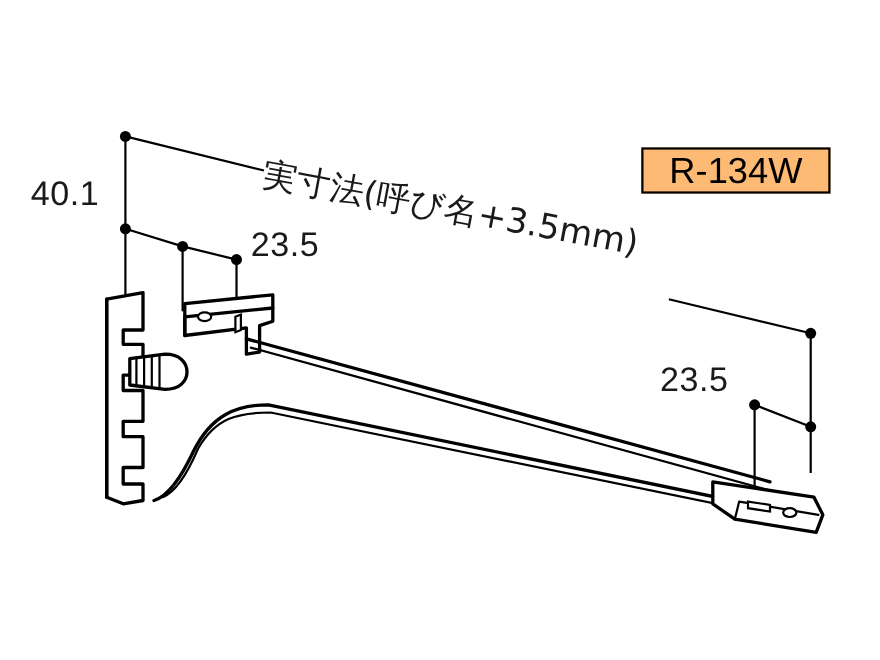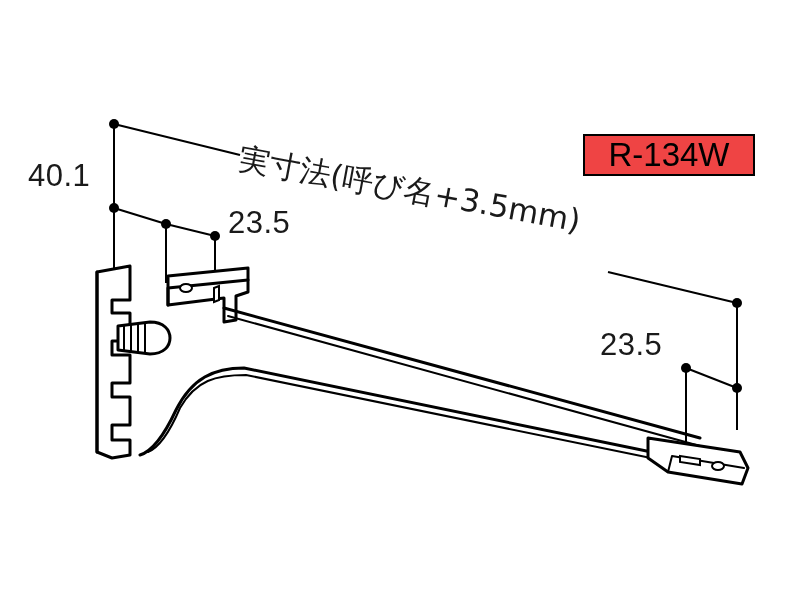--- a/index.html
+++ b/index.html
@@ -55,21 +55,21 @@
     font-family: "DejaVu Sans", "Liberation Sans", sans-serif;
     letter-spacing: 0px;
   }
   #code-box {
     position: absolute;
     left: 583px;
     top: 134px;
     width: 172px;
     height: 42px;
     border: 2px solid #000000;
-    background: #ef4444;
+    background: #fdba74;
     box-sizing: border-box;
     text-decoration: underline;
   }
   #code-label {
     position: absolute;
     left: 0;
     top: 0;
     width: 100%;
     height: 100%;
     display: flex;

